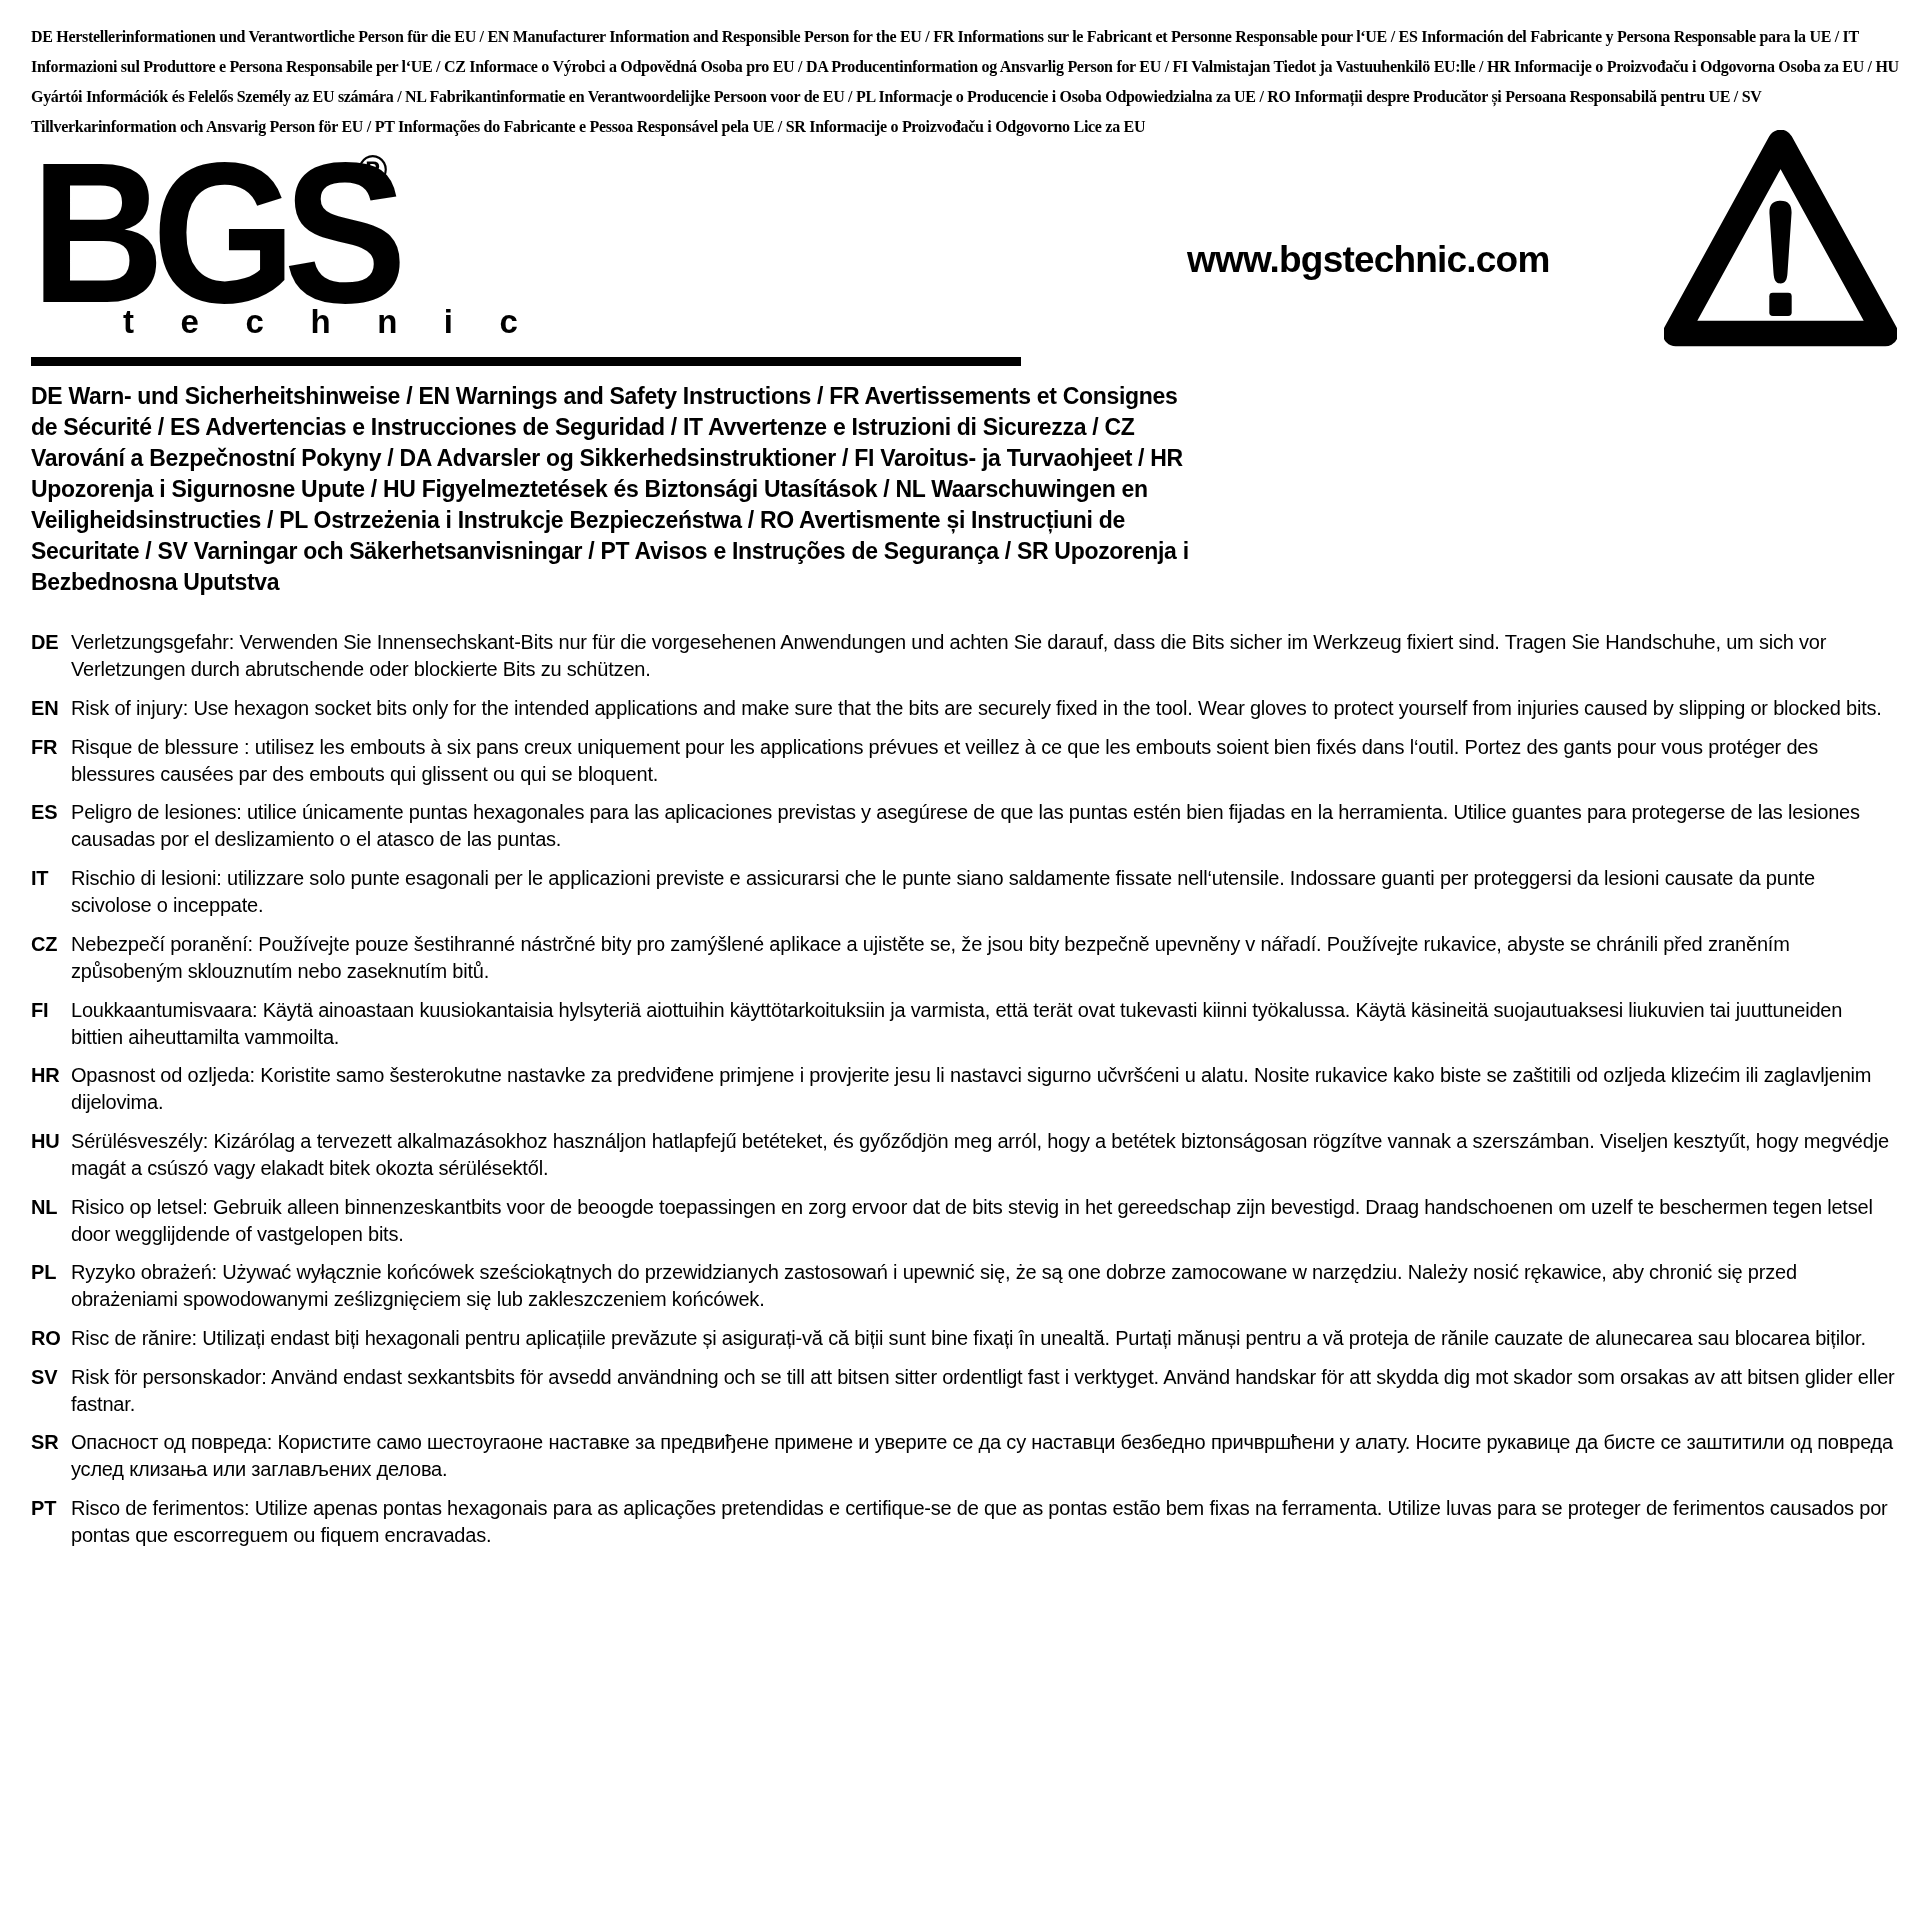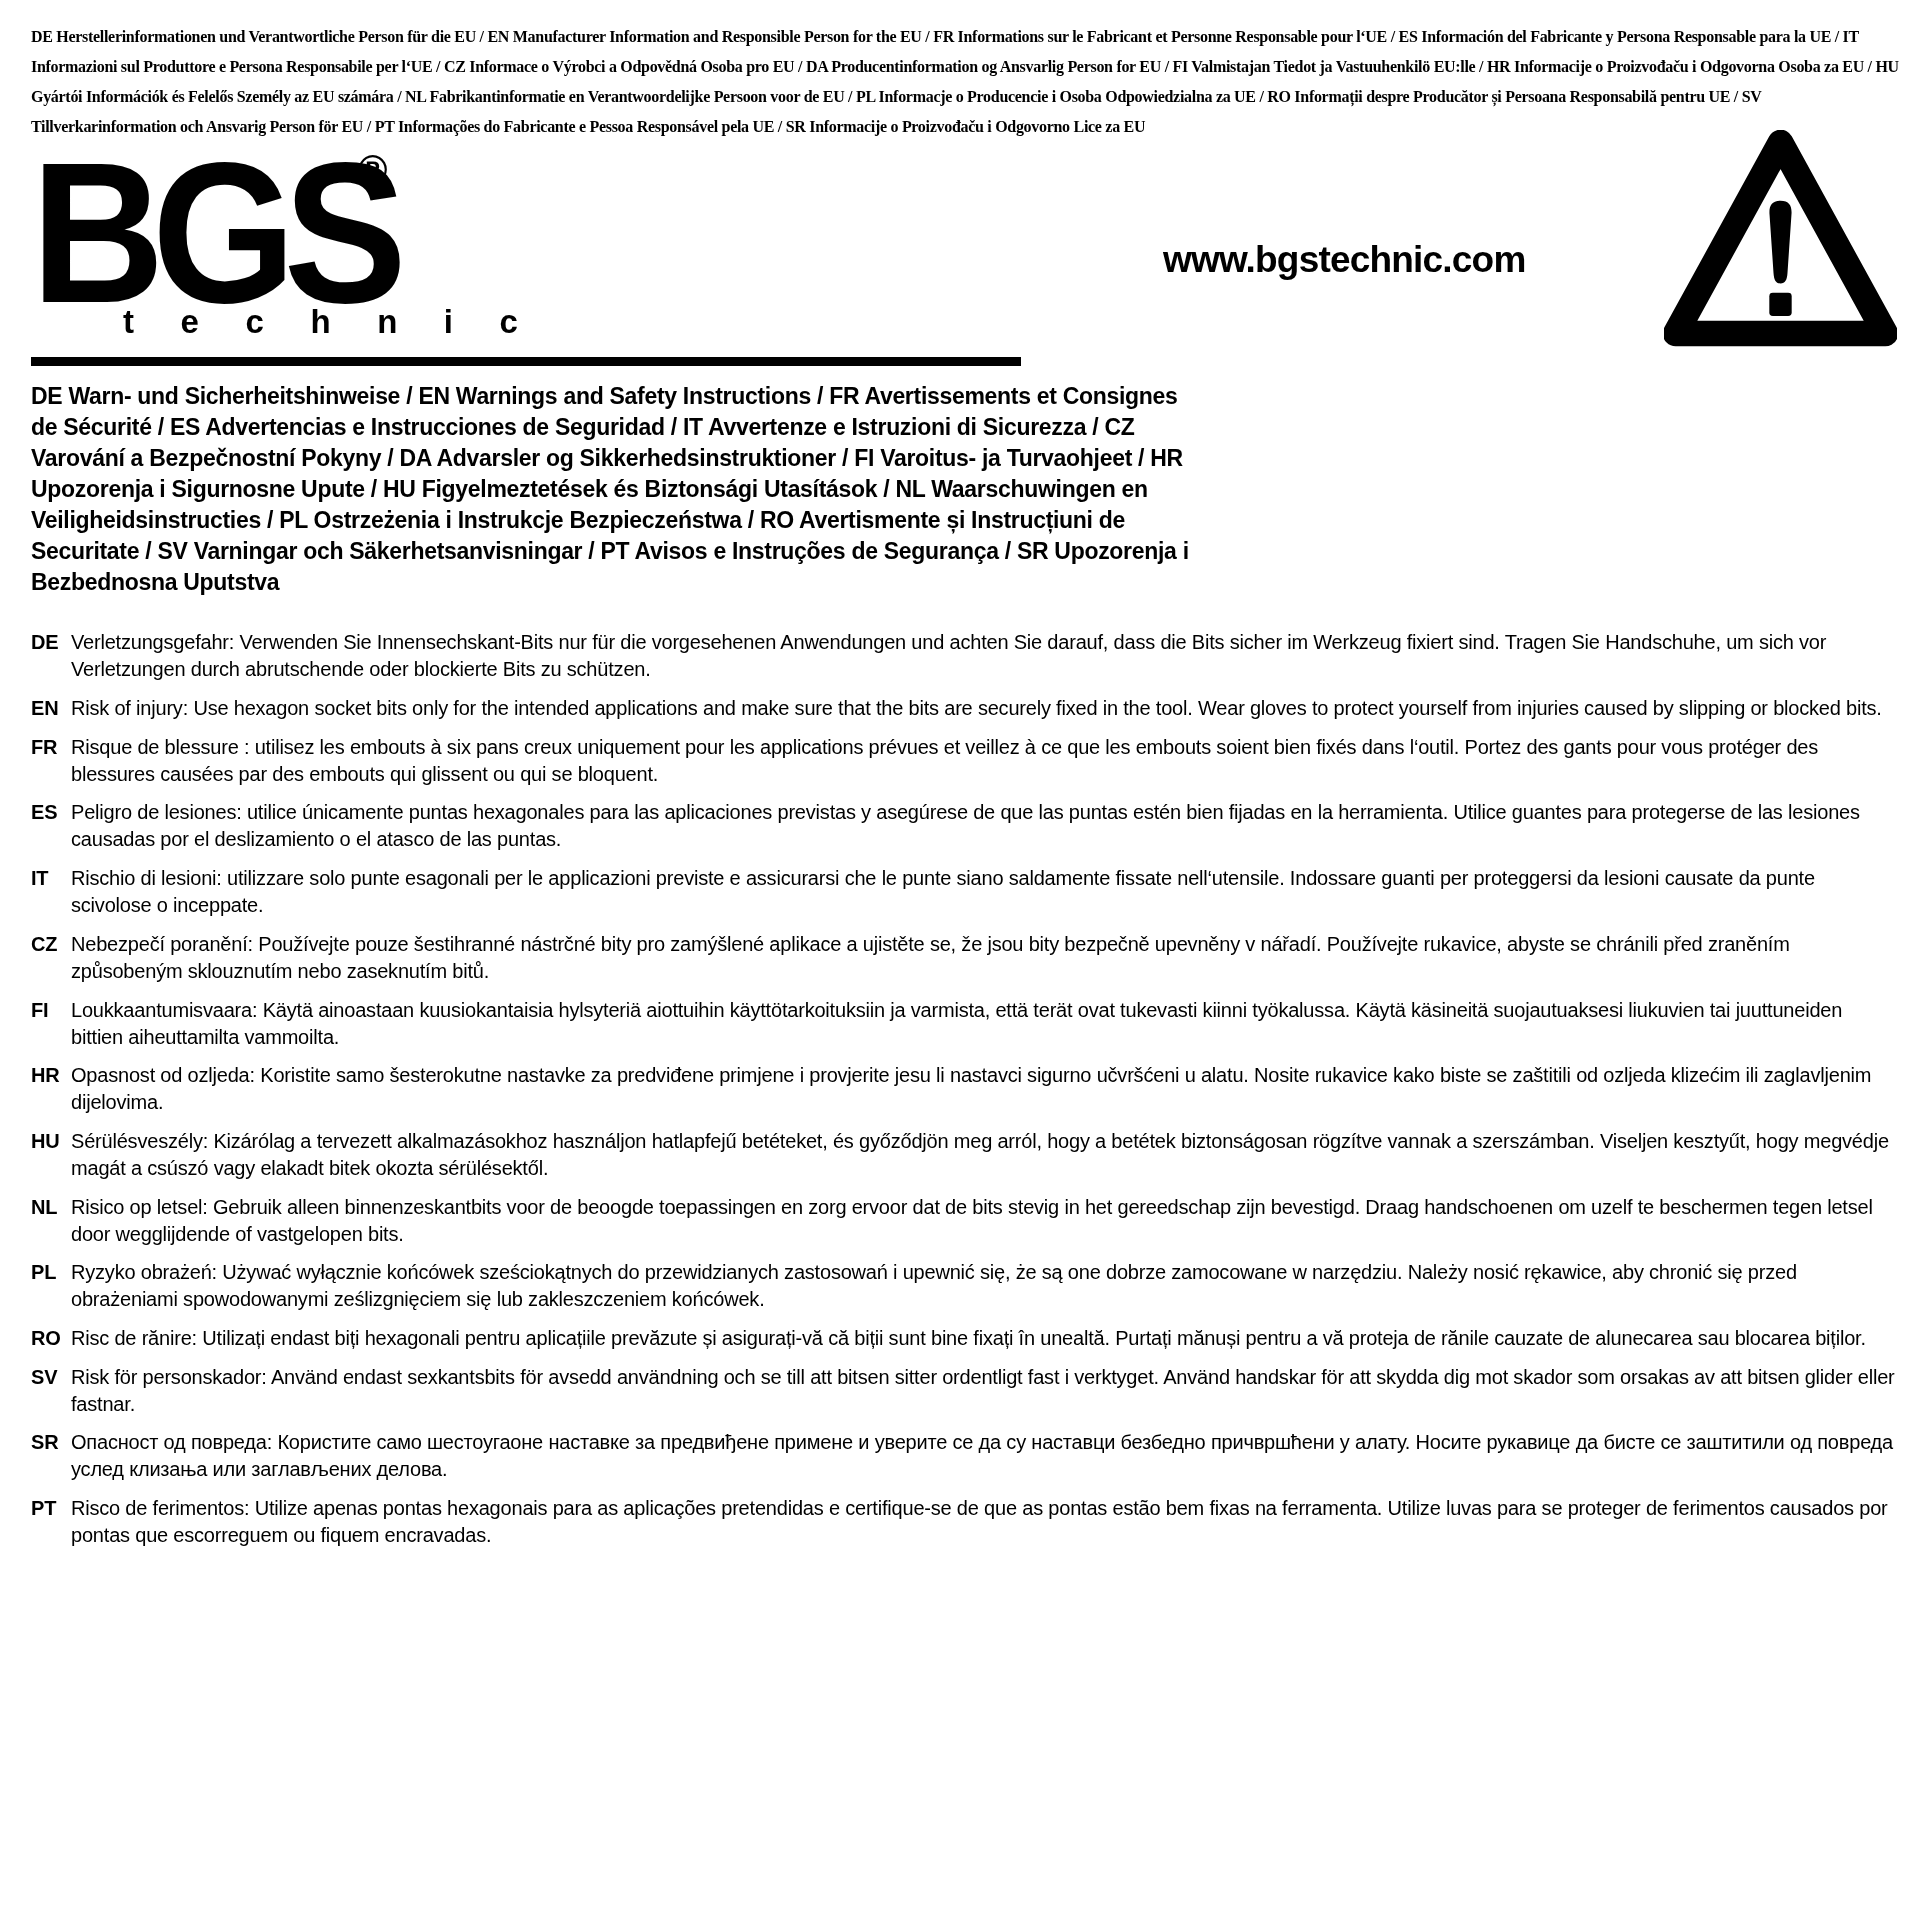--- a/index.html
+++ b/index.html
@@ -46,21 +46,21 @@
   .logo-technic {
     font-weight: bold;
     font-size: 33px;
     letter-spacing: 18.7px;
     margin-left: 92px;
     margin-top: 2px;
     white-space: nowrap;
   }
   .addr-block { position: absolute; left: 401px; top: 22px; font-size: 29px; line-height: 39px; letter-spacing: -0.4px; }
   .contact-block { position: absolute; left: 798px; top: 22px; font-size: 29px; line-height: 39px; letter-spacing: -0.4px; }
-  .website { position: absolute; left: 1132px; top: 84px; font-size: 37px; font-weight: bold; letter-spacing: -0.8px; }
+  .website { position: absolute; left: 1156px; top: 84px; font-size: 37px; font-weight: bold; letter-spacing: -0.8px; }
   .warn-triangle { position: absolute; right: 1.6px; top: -25px; width: 233px; height: 223px; }
 
   .divider { width: 990px; height: 8.6px; background: #000; margin-top: 4.7px; }
 
   
   .warnings-heading {
     margin-top: 15.6px;
     font-weight: bold;
     font-size: 23px;
     line-height: 31px;

